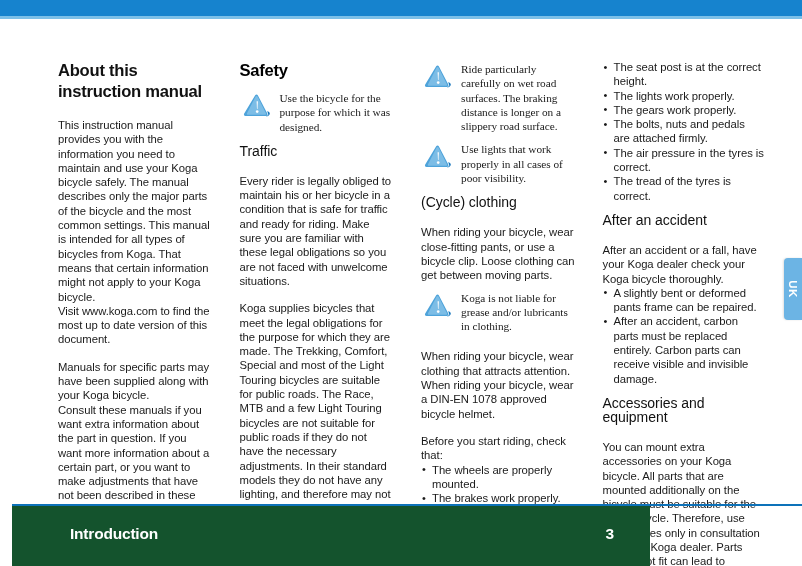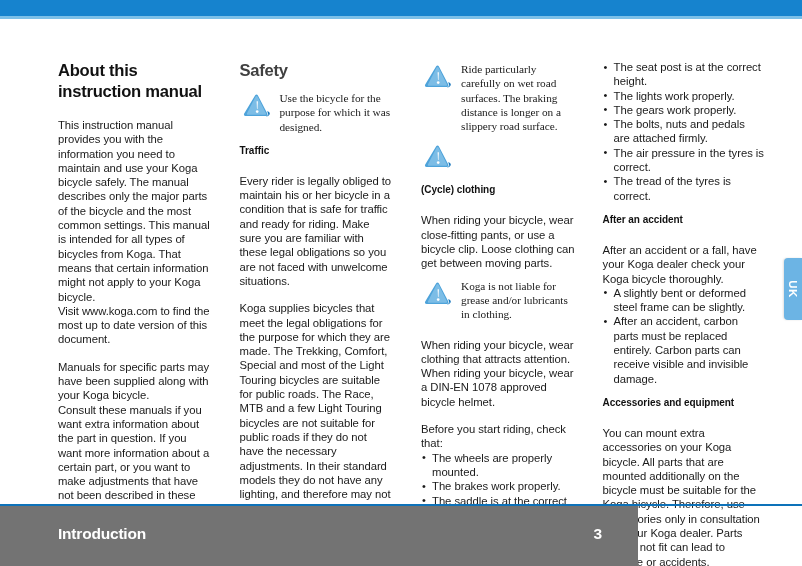--- a/index.html
+++ b/index.html
@@ -62,27 +62,27 @@
     font-weight: bold;
     margin: 0 0 11px 0;
     color: #111111;
     letter-spacing: -0.25px;
   }
   h2.section-title {
     font-size: 16.6px;
     line-height: 21px;
     font-weight: bold;
     margin: 0 0 10px 0;
-    color: #404040;
+    color: #000000;
     letter-spacing: -0.25px;
   }
   h3.sub-title {
-    font-size: 10px;
+    font-size: 14px;
     line-height: 14px;
-    font-weight: bold;
+    font-weight: normal;
     margin: 10px 0 3px 0;
     color: #111111;
   }
   p.para {
     margin: 16px 0 0 0;
   }
   p.para.spaced {
     margin-top: 13px;
   }
   p.para.tight {
@@ -159,25 +159,25 @@
     font-size: 11.5px;
     font-weight: bold;
     letter-spacing: 0.4px;
     text-align: center;
     line-height: 18px;
   }
 
   
   #footer {
     position: absolute;
-    left: 0;
+    left: 12px;
     bottom: 0;
     width: 638px;
     height: 62px;
-    background: #737373;
+    background: #14532d;
   }
   #footer-topline {
     position: absolute;
     left: 0;
     top: 0;
     width: 802px;
     height: 2px;
     background: #0d72b9;
   }
   #footer-title {
@@ -253,20 +253,21 @@
     <div class="note">
       <span class="note-icon">
         <svg viewBox="0 0 34 30" xmlns="http://www.w3.org/2000/svg">
           <path d="M26.5 24.5 C28.8 24.0 30.4 22.4 29.6 20.8 C29.0 19.6 27.2 19.2 27.2 19.2 L28.2 22.0 C28.5 23.0 27.9 23.6 26.4 23.9 Z" fill="#1476bd"></path>
           <path d="M15.2 3.2 C15.9 2.1 17.2 2.1 17.8 3.3 L27.3 21.6 C27.9 22.8 27.2 24.1 25.8 24.1 L5.6 24.1 C4.2 24.1 3.5 22.8 4.2 21.6 Z" fill="#4ea3da"></path>
           <path d="M15.6 4.6 C16.1 3.7 17.0 3.7 17.5 4.6 L25.9 21.2 C26.3 22.0 25.9 22.8 25.0 22.8 L7.9 22.8 C7.0 22.8 6.6 22.0 7.0 21.2 Z" fill="#7cbde6"></path>
           <path d="M16.6 9.2 L17.9 9.2 L17.5 17.0 L17.0 17.0 Z" fill="#ffffff"></path>
           <circle cx="17.2" cy="19.6" r="1.35" fill="#ffffff"></circle>
         </svg>
       </span>
+      <span class="note-text">Use lights that work properly in all cases of poor visibility.</span>
     </div>
 
     <h3 class="sub-title">(Cycle) clothing</h3>
     <p class="para">When riding your bicycle, wear close-fitting pants, or use a bicycle clip. Loose clothing can get between moving parts.</p>
 
     <div class="note">
       <span class="note-icon">
         <svg viewBox="0 0 34 30" xmlns="http://www.w3.org/2000/svg">
           <path d="M26.5 24.5 C28.8 24.0 30.4 22.4 29.6 20.8 C29.0 19.6 27.2 19.2 27.2 19.2 L28.2 22.0 C28.5 23.0 27.9 23.6 26.4 23.9 Z" fill="#1476bd"></path>
           <path d="M15.2 3.2 C15.9 2.1 17.2 2.1 17.8 3.3 L27.3 21.6 C27.9 22.8 27.2 24.1 25.8 24.1 L5.6 24.1 C4.2 24.1 3.5 22.8 4.2 21.6 Z" fill="#4ea3da"></path>
@@ -295,21 +296,21 @@
       <li>The lights work properly.</li>
       <li>The gears work properly.</li>
       <li>The bolts, nuts and pedals are attached firmly.</li>
       <li>The air pressure in the tyres is correct.</li>
       <li>The tread of the tyres is correct.</li>
     </ul>
 
     <h3 class="sub-title">After an accident</h3>
     <p class="para">After an accident or a fall, have your Koga dealer check your Koga bicycle thoroughly.</p>
     <ul class="bullets">
-      <li>A slightly bent or deformed steel frame can be slightly.</li>
+      <li>A slightly bent or deformed pants frame can be repaired.</li>
       <li>After an accident, carbon parts must be replaced entirely. Carbon parts can receive visible and invisible damage.</li>
     </ul>
 
     <h3 class="sub-title">Accessories and equipment</h3>
     <p class="para">You can mount extra accessories on your Koga bicycle. All parts that are mounted additionally on the bicycle must be suitable for the Koga bicycle. Therefore, use accessories only in consultation with your Koga dealer. Parts that do not fit can lead to damage or accidents.</p>
   </div>
 
 </div>
 
 <div id="side-tab">

